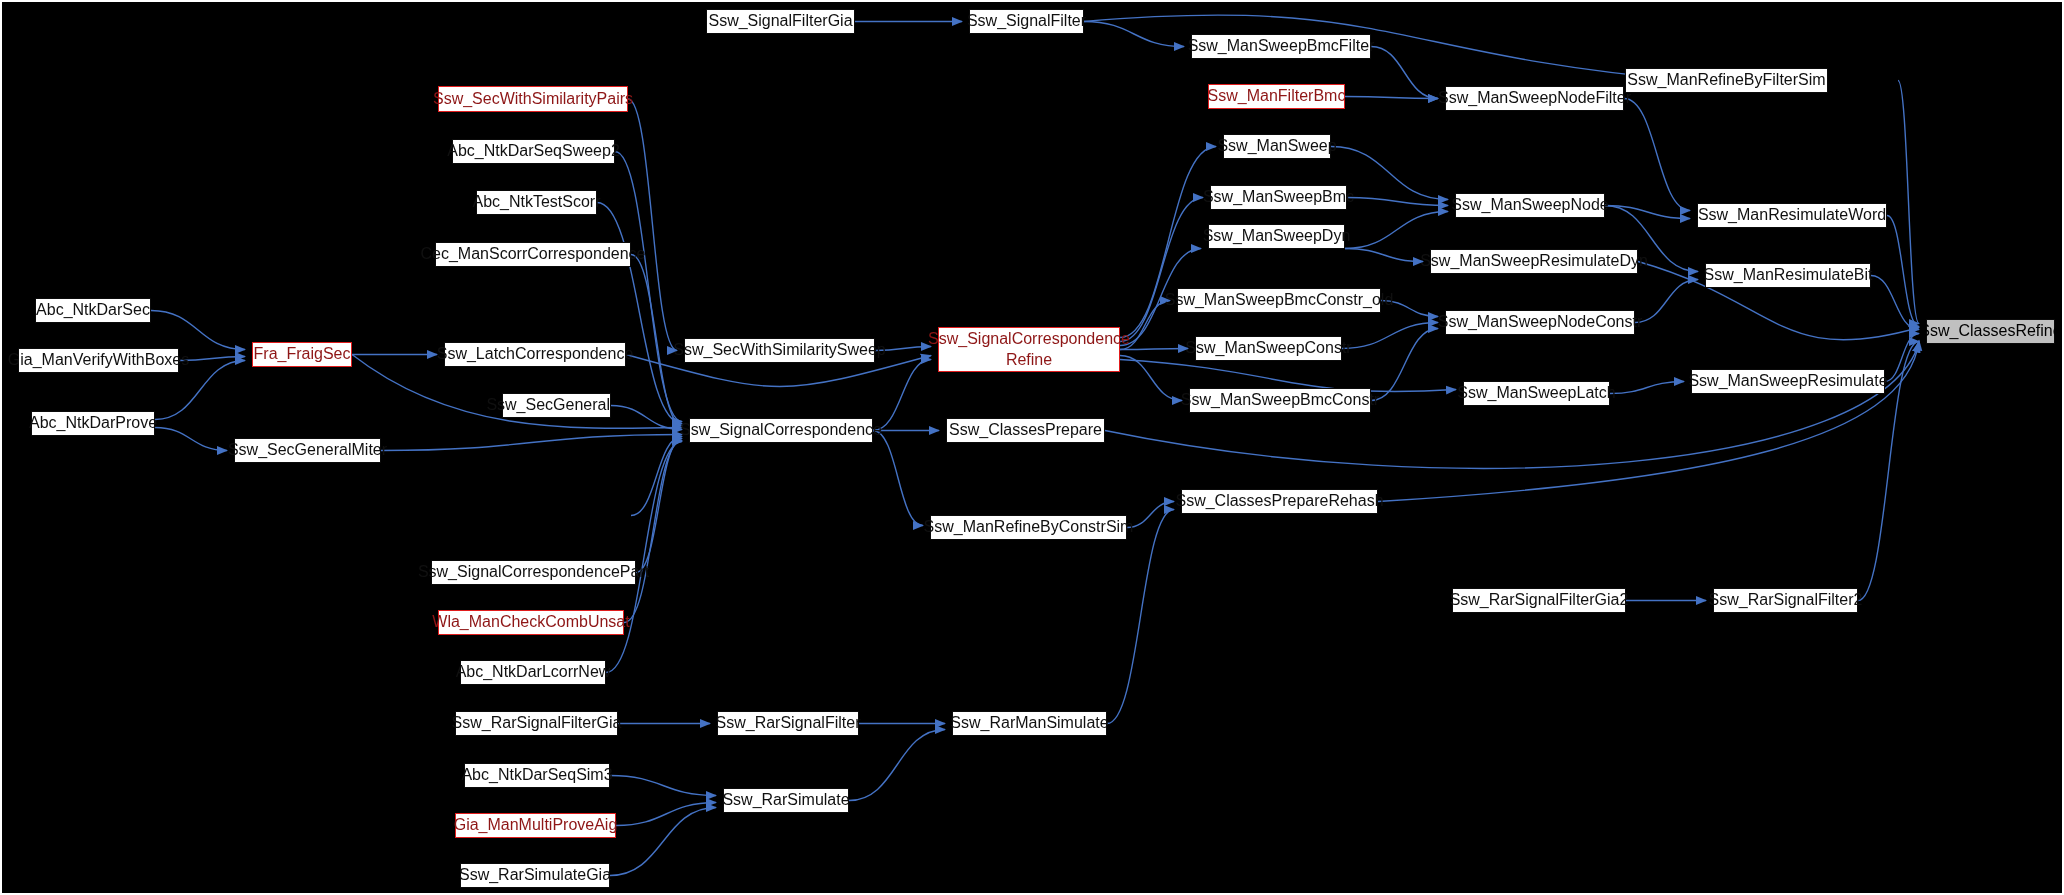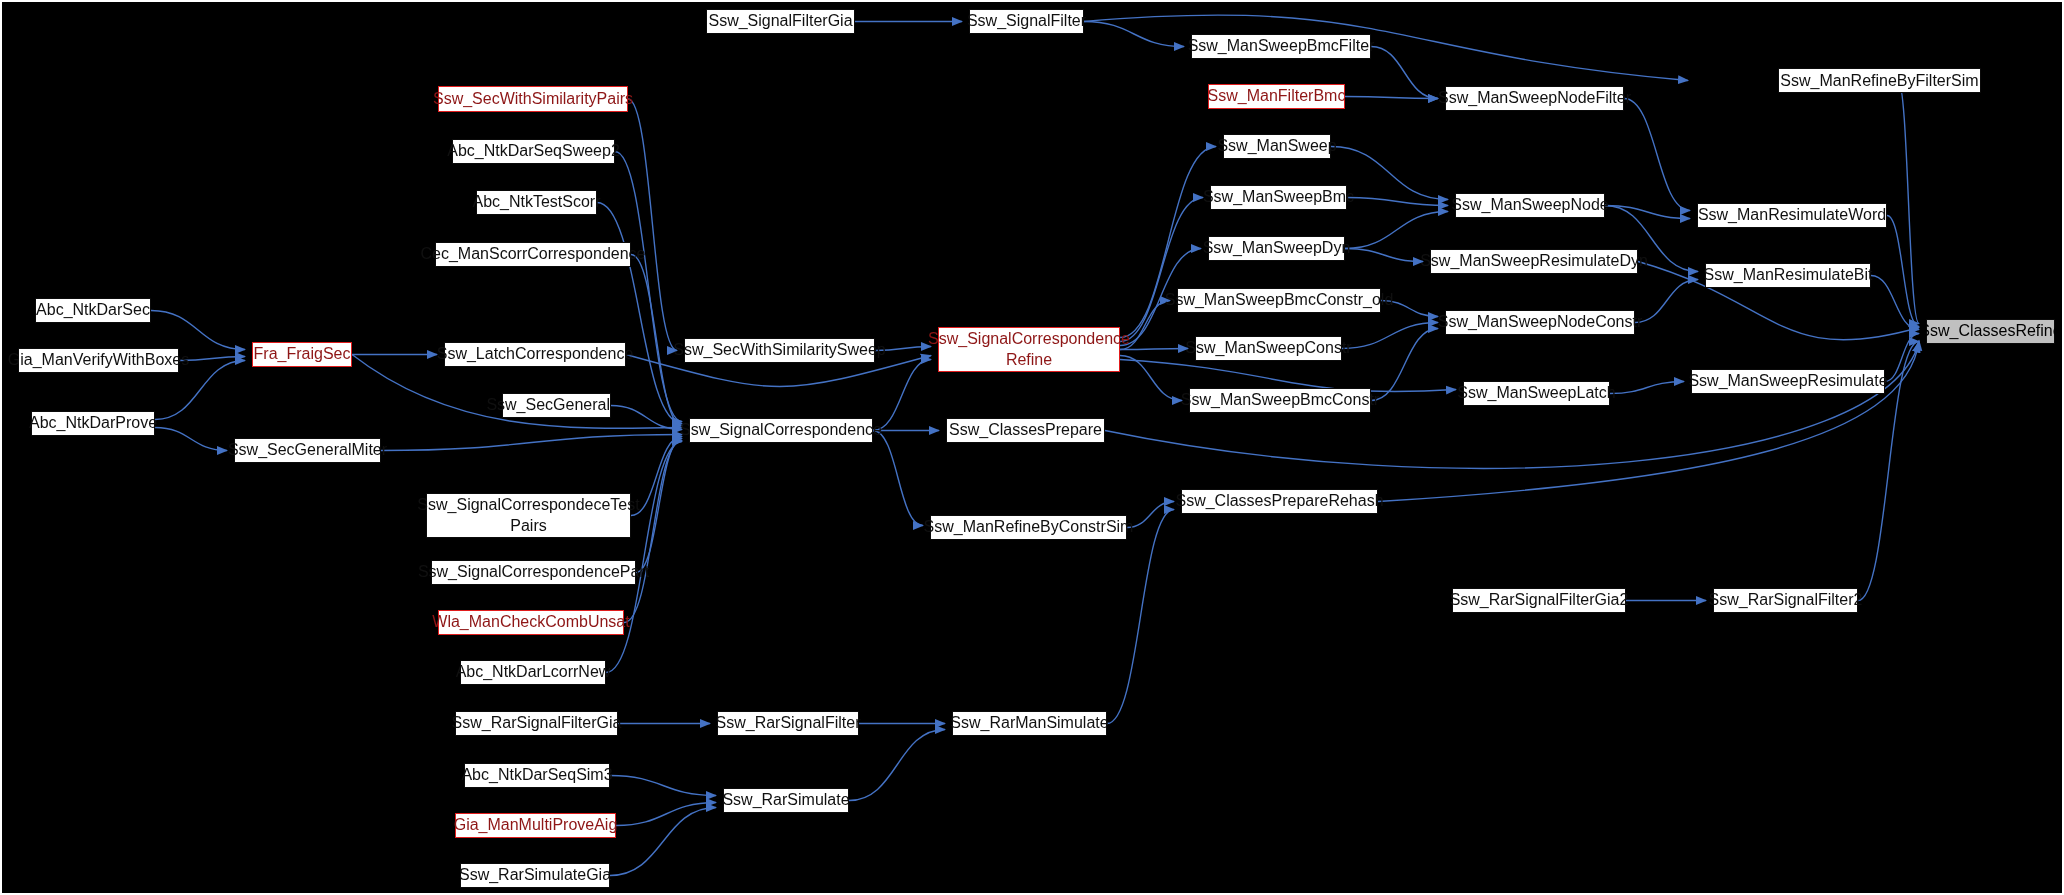--- a/index.html
+++ b/index.html
@@ -106,21 +106,21 @@
 
   <div class="node " style="left: 704px; top: 7px; width: 149px; height: 25px;">
         <span>Ssw_SignalFilterGia</span>
       </div>
       <div class="node " style="left: 967px; top: 7px; width: 115px; height: 25px;">
         <span>Ssw_SignalFilter</span>
       </div>
       <div class="node " style="left: 1189px; top: 32px; width: 180px; height: 25px;">
         <span>Ssw_ManSweepBmcFilter</span>
       </div>
-      <div class="node " style="left: 1776px; top: 66px; width: 203px; height: 25px; justify-content: flex-end;">
+      <div class="node " style="left: 1623px; top: 66px; width: 203px; height: 25px;">
         <span>Ssw_ManRefineByFilterSim</span>
       </div>
       <div class="node red" style="left: 436px; top: 84px; width: 190px; height: 26px;">
         <span>Ssw_SecWithSimilarityPairs</span>
       </div>
       <div class="node red" style="left: 1206px; top: 82px; width: 137px; height: 25px;">
         <span>Ssw_ManFilterBmc</span>
       </div>
       <div class="node " style="left: 1443px; top: 84px; width: 179px; height: 25px;">
         <span>Ssw_ManSweepNodeFilter</span>
@@ -139,21 +139,21 @@
       </div>
       <div class="node " style="left: 1453px; top: 191px; width: 150px; height: 25px;">
         <span>Ssw_ManSweepNode</span>
       </div>
       <div class="node " style="left: 1695px; top: 201px; width: 190px; height: 25px;">
         <span>Ssw_ManResimulateWord</span>
       </div>
       <div class="node " style="left: 433px; top: 240px; width: 196px; height: 25px;">
         <span>Cec_ManScorrCorrespondence</span>
       </div>
-      <div class="node " style="left: 1206px; top: 234px; width: 137px; height: 25px;">
+      <div class="node " style="left: 1206px; top: 222px; width: 137px; height: 25px;">
         <span>Ssw_ManSweepDyn</span>
       </div>
       <div class="node " style="left: 1428px; top: 247px; width: 208px; height: 25px;">
         <span>Ssw_ManSweepResimulateDyn</span>
       </div>
       <div class="node " style="left: 1703px; top: 261px; width: 166px; height: 25px;">
         <span>Ssw_ManResimulateBit</span>
       </div>
       <div class="node " style="left: 33px; top: 296px; width: 116px; height: 25px;">
         <span>Abc_NtkDarSec</span>
@@ -205,24 +205,20 @@
         <span>Ssw_SignalCorrespondence</span>
       </div>
       <div class="node " style="left: 944px; top: 416px; width: 159px; height: 25px;">
         <span>Ssw_ClassesPrepare</span>
       </div>
       <div class="node " style="left: 232px; top: 436px; width: 147px; height: 25px;">
         <span>Ssw_SecGeneralMiter</span>
       </div>
       <div class="node " style="left: 1179px; top: 487px; width: 197px; height: 25px;">
         <span>Ssw_ClassesPrepareRehash</span>
-      </div>
-      <div class="node " style="left: 424px; top: 491px; width: 205px; height: 45px;">
-        <span>Ssw_SignalCorrespondeceTest</span>
-        <span>Pairs</span>
       </div>
       <div class="node " style="left: 928px; top: 513px; width: 197px; height: 25px;">
         <span>Ssw_ManRefineByConstrSim</span>
       </div>
       <div class="node " style="left: 429px; top: 558px; width: 205px; height: 25px;">
         <span>Ssw_SignalCorrespondencePart</span>
       </div>
       <div class="node red" style="left: 436px; top: 608px; width: 186px; height: 25px;">
         <span>Wla_ManCheckCombUnsat</span>
       </div>

